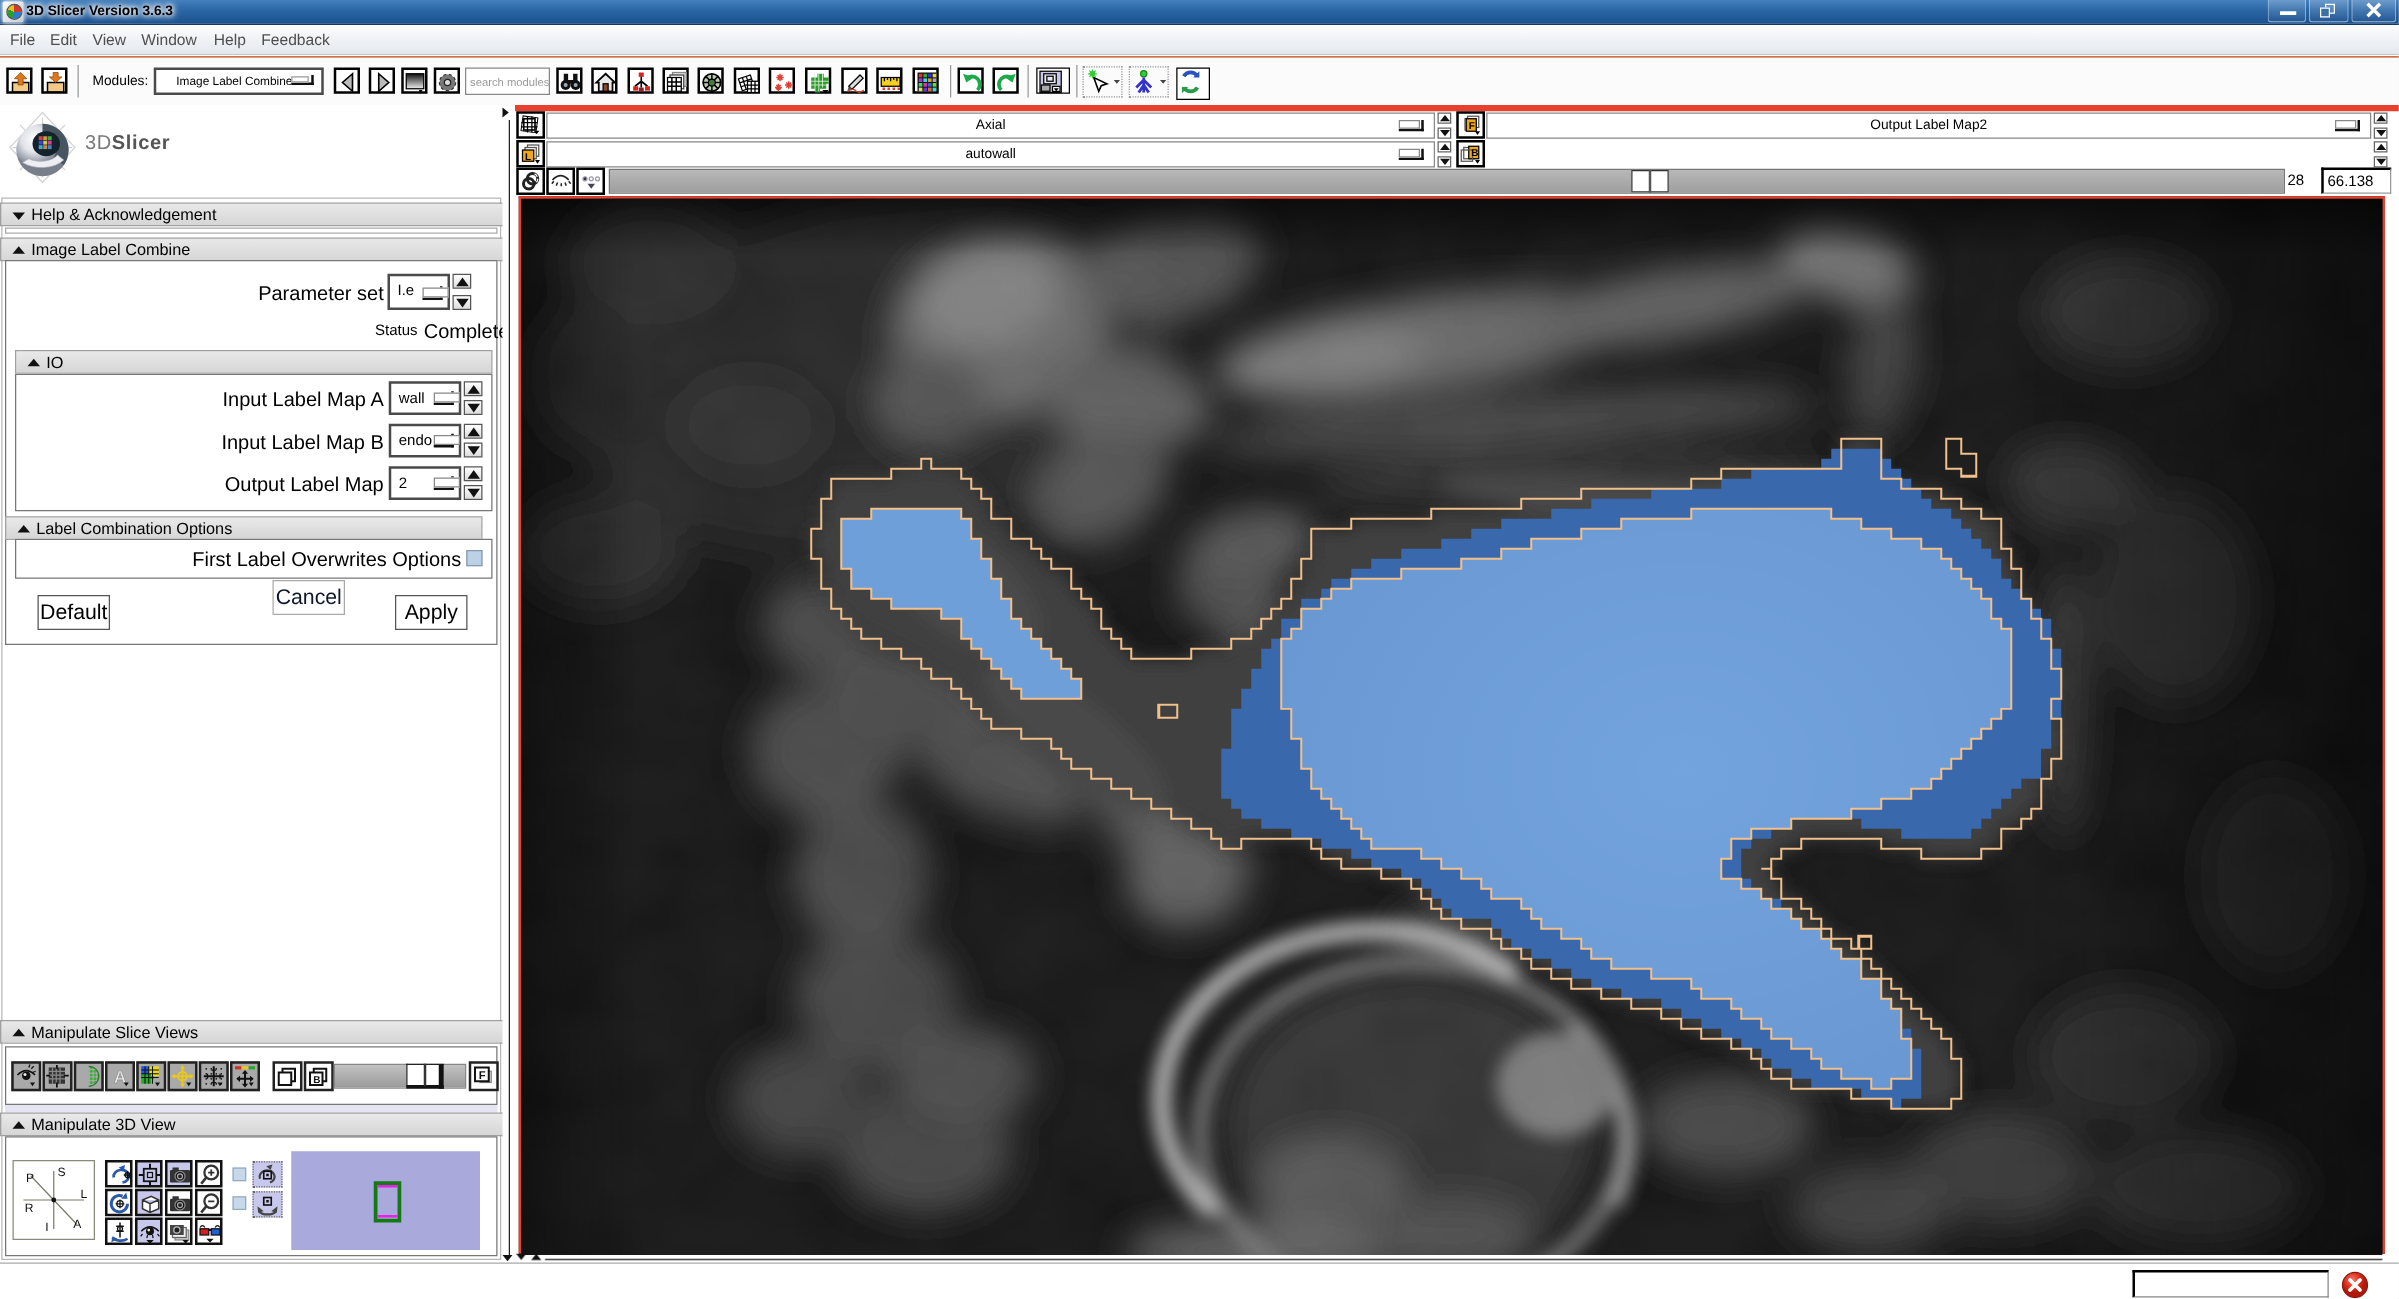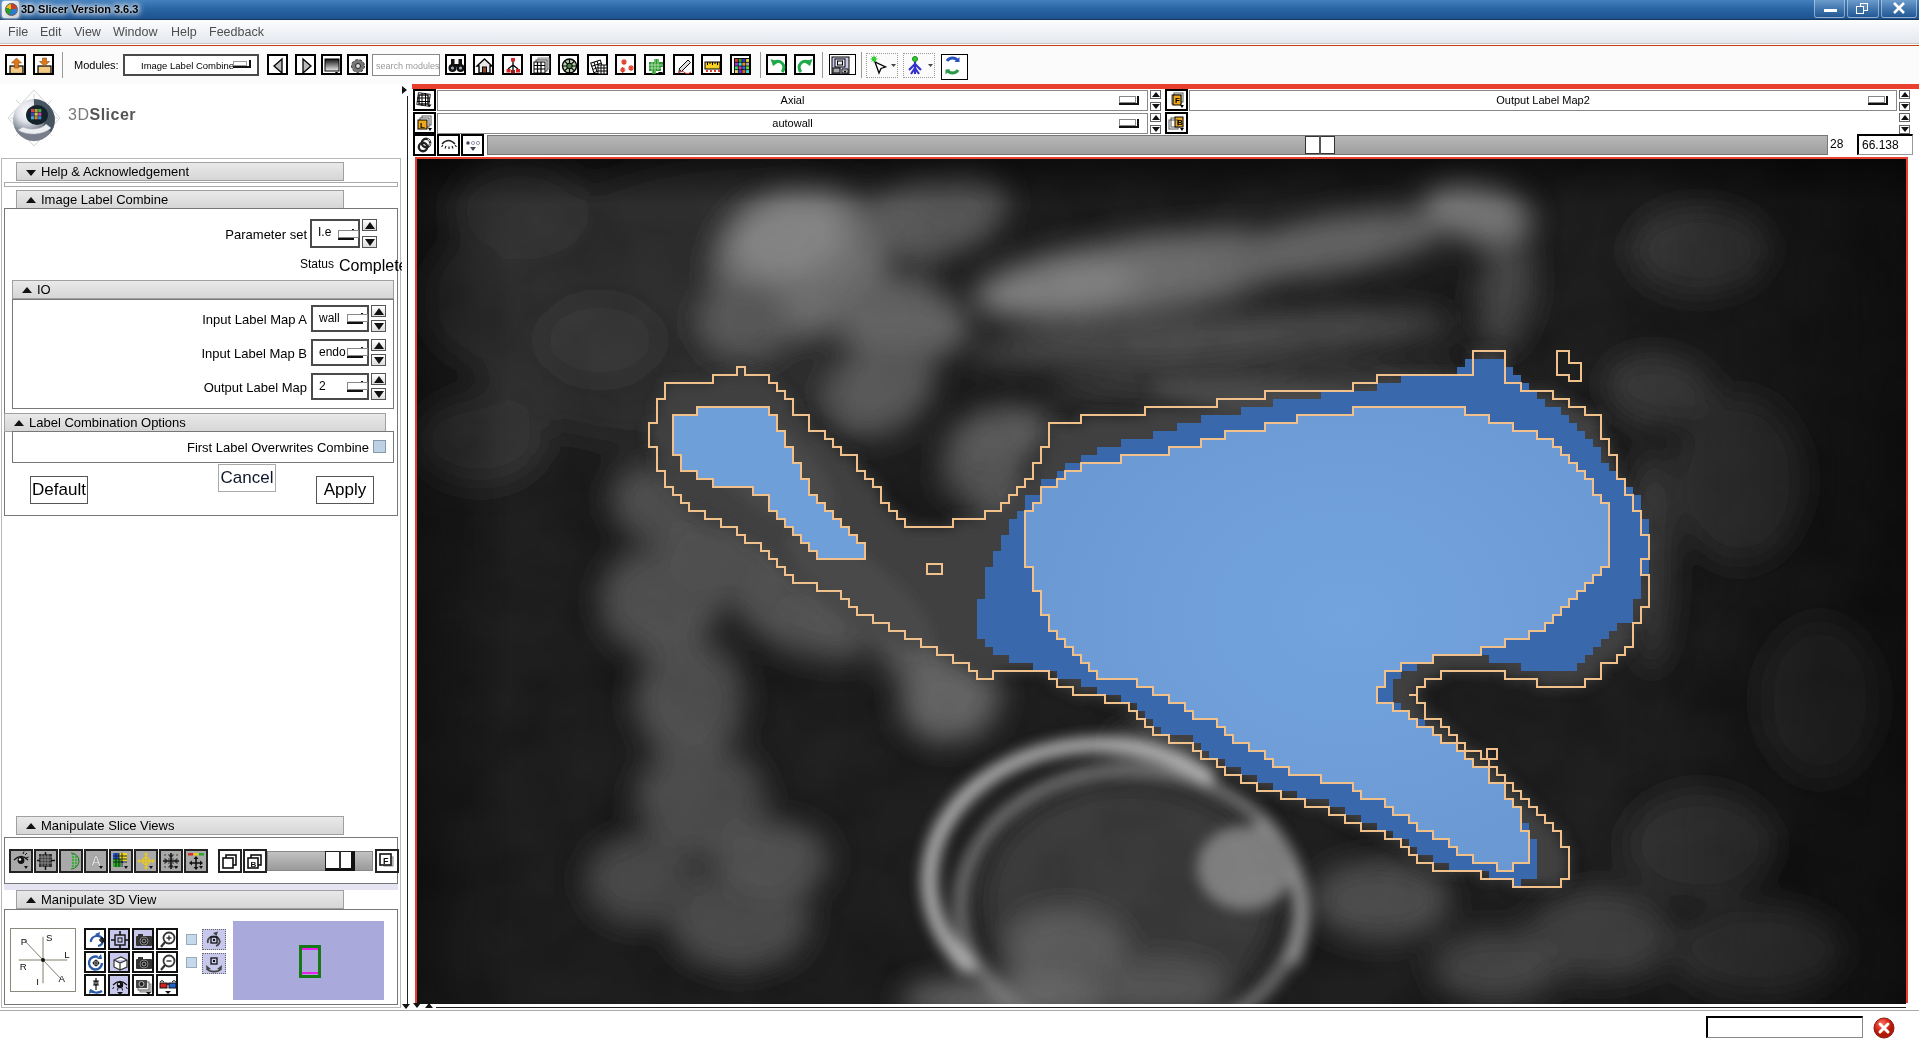--- a/index.html
+++ b/index.html
@@ -10,34 +10,34 @@
 .winbtn{position:absolute;top:0;height:18px;border:1px solid rgba(210,225,240,0.55);border-top:none;background:linear-gradient(180deg,rgba(255,255,255,0.22),rgba(255,255,255,0.02));border-radius:0 0 3px 3px}
 #menubar{position:absolute;left:0;top:20px;width:1919px;height:24px;background:linear-gradient(180deg,#fdfdfe 0%,#f0f2f6 50%,#e4e8ee 100%);border-bottom:1px solid #c8c8c8}
 .menuitem{position:absolute;top:5px;font-size:12.5px;color:#4e4e4e}
 #toolbar{position:absolute;left:0;top:45px;width:1919px;height:39px;background:#fbfbfb;border-top:1px solid #c2410c}
 .tbtn{position:absolute;top:8px;width:21px;height:21px;border:2px solid #000;background:#fff}
 .tsep{position:absolute;top:6px;width:1px;height:26px;background:#999}
 #modlabel{position:absolute;left:74px;top:13px;font-size:11px;color:#000}
 #moddrop{position:absolute;left:123px;top:8px;width:136px;height:22px;border:2px solid #4a4a4a;background:#fff;font-size:9.5px;color:#000;line-height:19px;text-align:left;padding-left:16px}
 #searchbox{position:absolute;left:372px;top:8px;width:68px;height:22px;border:1px solid #888;background:#fff;font-size:9px;color:#999;line-height:22px;padding-left:3px;overflow:hidden;white-space:nowrap}
 #leftpanel{position:absolute;left:0;top:84px;width:402px;height:926px;background:#fff}
-.hdr{position:absolute;left:16px;width:328px;height:19px;background:linear-gradient(180deg,#e9e9e9,#d6d6d6);border:1px solid #a0a0a0;font-size:13px;color:#000;line-height:17px;padding-left:24px}
+.hdr{position:absolute;left:0;width:416px;height:19px;background:linear-gradient(180deg,#e9e9e9,#d6d6d6);border:1px solid #a0a0a0;font-size:13px;color:#000;line-height:17px;padding-left:24px}
 .tri-d{position:absolute;left:9px;top:7px;width:0;height:0;border-left:5px solid transparent;border-right:5px solid transparent;border-top:6px solid #111}
 .tri-u{position:absolute;left:9px;top:6px;width:0;height:0;border-left:5px solid transparent;border-right:5px solid transparent;border-bottom:6px solid #111}
 .cbox{position:absolute;border:1px solid #777;background:#fff}
 .combo{position:absolute;border:2px solid #4a4a4a;background:#fff;font-size:12px;color:#000}
 .combo .ct{position:absolute;left:6px;top:4px}
 .combo .cl{position:absolute;right:4px;bottom:6px;width:24px;height:11px;border-bottom:2px solid #111;border-right:2px solid #111}
 .combo .cl:before{content:"";position:absolute;left:0;bottom:0;width:19px;height:6px;background:#fff;border:1px solid #888}
 .spin{position:absolute;width:17px}
 .spin .su,.spin .sd{position:absolute;left:0;width:15px;height:12px;border:1px solid #555;background:linear-gradient(180deg,#fff,#dcdcdc)}
 .spin .su{top:0}.spin .sd{bottom:0}
 .spin .su:after{content:"";position:absolute;left:2px;top:2px;border-left:5px solid transparent;border-right:5px solid transparent;border-bottom:7px solid #111}
 .spin .sd:after{content:"";position:absolute;left:2px;top:2px;border-left:5px solid transparent;border-right:5px solid transparent;border-top:7px solid #111}
-.lbl{position:absolute;font-size:13px;color:#000;white-space:nowrap}
+.lbl{position:absolute;font-size:16px;color:#000;white-space:nowrap}
 .btn{position:absolute;width:58px;height:28px;border:1px solid #555;background:#fff;font-size:17px;color:#000;text-align:center;line-height:26px}
 #splitter{position:absolute;left:402px;top:84px;width:10px;height:926px;background:#fff}
 #mainarea{position:absolute;left:412px;top:84px;width:1507px;height:926px;background:#fff}
 .redbar{position:absolute;left:0;top:0;width:1507px;height:5px;background:#e8402c}
 .mrow-ico{position:absolute;width:23px;height:22px;border:2px solid #000;background:#fff}
 .mdrop{position:absolute;height:21px;border:1px solid #888;background:#fff;font-size:11px;color:#000;text-align:center;line-height:19px}
 .mdrop .cl2{position:absolute;right:8px;bottom:5px;width:20px;height:9px;border-bottom:2px solid #111;border-right:2px solid #111}
 .mdrop .cl2:before{content:"";position:absolute;left:0;bottom:0;width:15px;height:5px;background:#fff;border:1px solid #888}
 .mspin{position:absolute;width:13px;height:21px}
 .mspin .su,.mspin .sd{position:absolute;left:0;width:11px;height:9px;border:1px solid #666;background:#fff}
@@ -356,21 +356,21 @@
 <div class="combo" style="left:311px;top:289px;width:58px;height:27px">
       <span class="ct">2</span>
       <span class="cl" style="width:16px"></span>
     </div>
 <div class="spin" style="left:371px;top:289px;height:27px">
       <span class="su"></span>
       <span class="sd"></span>
     </div>
 <div class="hdr" style="left:4px;top:329px;width:382px"><span class="tri-u"></span>Label Combination Options</div>
 <div class="cbox" style="left:12px;top:347px;width:382px;height:32px"></div>
-<div class="lbl" style="left:auto;right:33px;top:356px;position:absolute">First Label Overwrites Combine</div>
+<div class="lbl" style="left:auto;right:33px;top:356px;position:absolute">First Label Overwrites Options</div>
 <div style="position:absolute;left:373px;top:356px;width:13px;height:13px;border:1px solid #8899aa;background:#bcd0e6"></div>
 <div class="btn" style="left:30px;top:392px;color:#000;border-color:#555">Default</div>
 <div class="btn" style="left:218px;top:380px;color:#0f172a;border-color:#aaa">Cancel</div>
 <div class="btn" style="left:316px;top:392px;color:#000;border-color:#555">Apply</div>
 <div class="hdr" style="top:732px"><span class="tri-u"></span>Manipulate Slice Views</div>
 <div class="cbox" style="left:4px;top:753px;width:394px;height:47px"></div>
 <div class="gbtn" style="left:9px;top:765px">
       <svg width="20" height="20" viewBox="0 0 20 20" style="position:absolute;left:0;top:0">
         <path d="M3 9 q7 -7 14 0" fill="none" stroke="#111" stroke-width="1.3"></path>
         <circle cx="10" cy="9.5" r="3.4" fill="#111"></circle>

